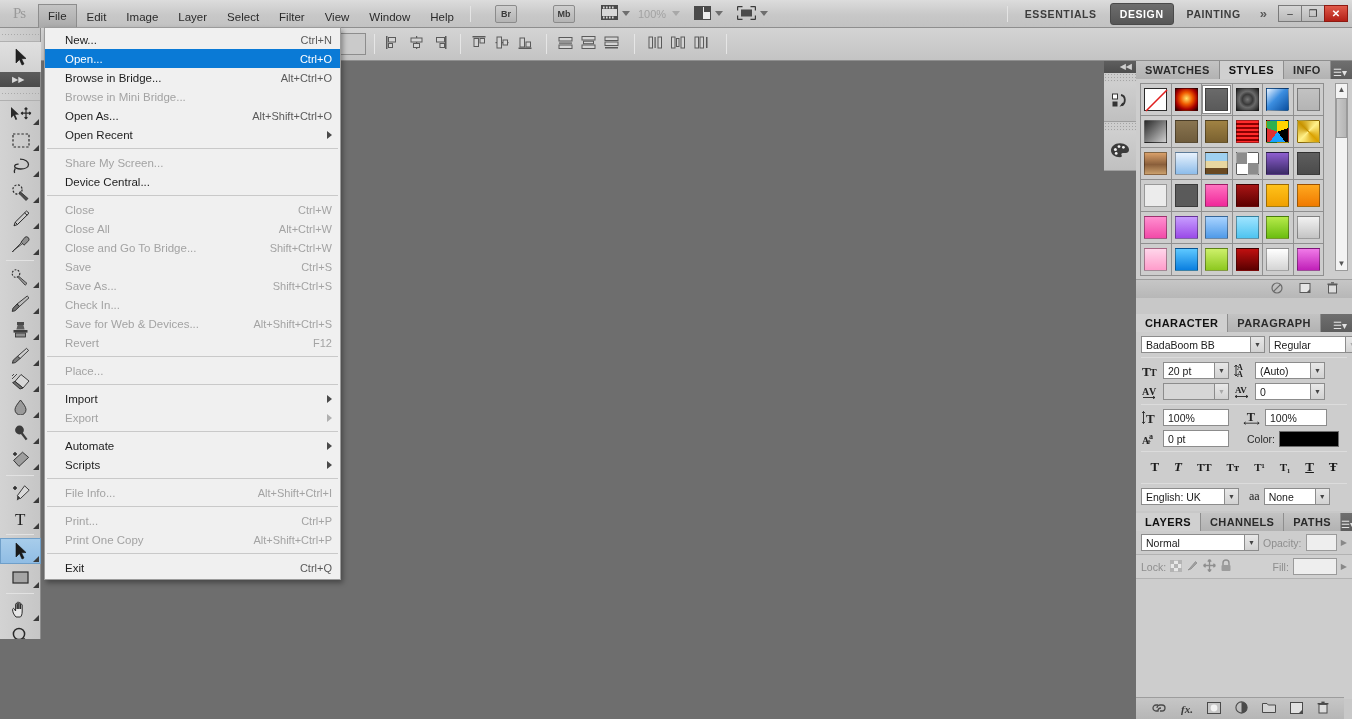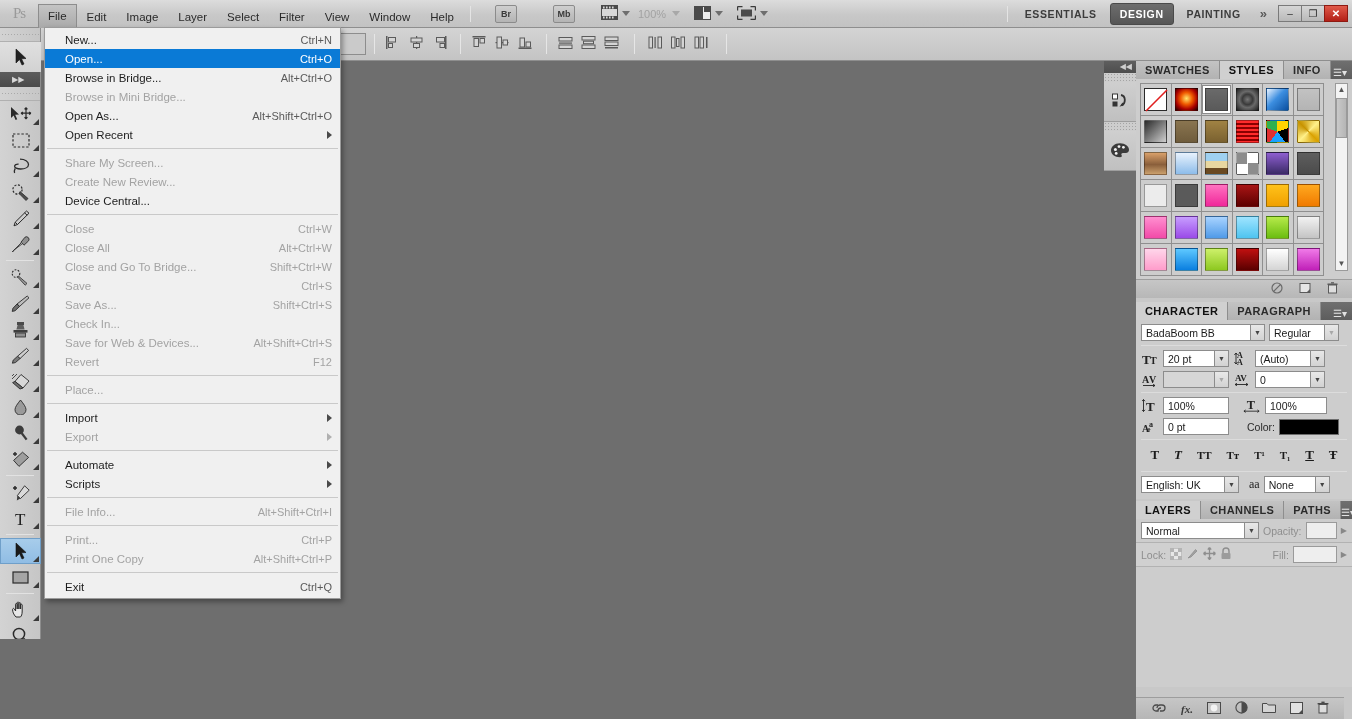--- a/index.html
+++ b/index.html
@@ -575,23 +575,20 @@
           <span class="sc">Alt+Shift+Ctrl+O</span>
         </div>
         <div class="mrow">
           <span class="lbl">Open Recent</span>
           <span class="arrow"></span>
         </div>
         <div class="msep"></div>
         <div class="mrow dis">
           <span class="lbl">Share My Screen...</span>
         </div>
-        <div class="mrow dis">
-          <span class="lbl">Create New Review...</span>
-        </div>
         <div class="mrow">
           <span class="lbl">Device Central...</span>
         </div>
         <div class="msep"></div>
         <div class="mrow dis">
           <span class="lbl">Close</span>
           <span class="sc">Ctrl+W</span>
         </div>
         <div class="mrow dis">
           <span class="lbl">Close All</span>
@@ -833,35 +830,35 @@
       </span>
       <span>
         <svg width="11" height="12" viewBox="0 0 11 12">
             <rect x="1.5" y="3" width="8" height="8" fill="#ddd" stroke="#5a5a5a"></rect>
             <rect x="0.5" y="1.5" width="10" height="1.5" fill="#5a5a5a"></rect>
             <rect x="4" y="0.2" width="3" height="1.3" fill="#5a5a5a"></rect>
           </svg>
       </span>
     </div>
 
-    <div class="panel-tabs" style="margin-top:4px">
+    <div class="panel-tabs" style="margin-top:16px">
       <div id="char-tabs" style="display:flex">
           <div class="ptab sel">CHARACTER</div>
           <div class="ptab">PARAGRAPH</div>
         </div>
       <div class="pmenu">☰▾</div>
     </div>
     <div class="char-body">
       <div class="crow">
         <div class="dd">
           <div class="fld" style="width:110px">BadaBoom BB</div>
           <div class="arr">▼</div>
         </div>
         <div class="dd">
-          <div class="fld" style="width:56px">Regular</div>
+          <div class="fld" style="width:77px">Regular</div>
           <div class="arr dis">▼</div>
         </div>
       </div>
       <div class="char-div"></div>
       <div class="crow">
         <div class="cico">
           <svg width="17" height="14" viewBox="0 0 17 14">
               <text x="0" y="12" font-size="13" font-family="Liberation Serif, serif" font-weight="bold" fill="#222">T</text>
               <text x="8" y="12" font-size="10" font-family="Liberation Serif, serif" font-weight="bold" fill="#222">T</text>
             </svg>

